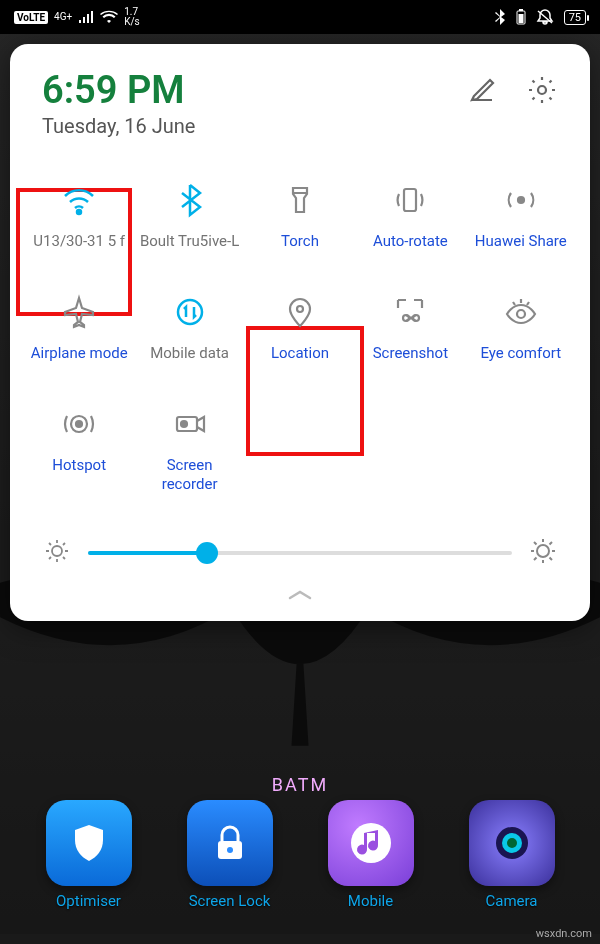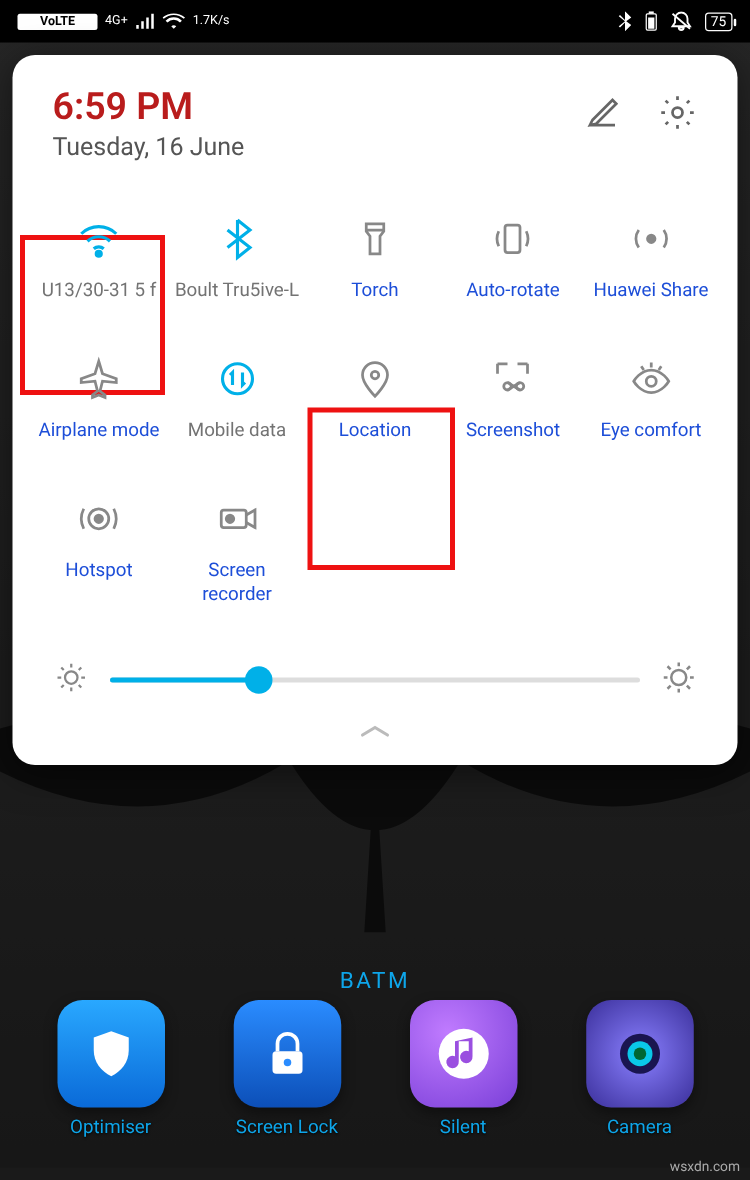--- a/index.html
+++ b/index.html
@@ -19,21 +19,21 @@
     display: flex;
     align-items: center;
     justify-content: space-between;
     padding: 0 14px;
     font-size: 13px;
   }
   .sb-left { display: flex; align-items: center; gap: 6px; }
   .sb-right { display: flex; align-items: center; gap: 10px; }
   .volte-badge {
     background: #fff; color: #000; font-weight: bold;
-    font-size: 10px; padding: 1px 18px; border-radius: 2px;
+    font-size: 10px; padding: 1px 3px; border-radius: 2px;
   }
   .signal-text { font-size: 10px; line-height: 1; }
   .kbs { font-size: 10px; line-height: 1; }
   .batt {
     border: 1.5px solid #fff; border-radius: 3px;
     padding: 0 4px; font-size: 11px; position: relative;
   }
   .batt::after {
     content: ""; position: absolute; right: -4px; top: 4px;
     width: 2px; height: 6px; background: #fff; border-radius: 1px;
@@ -45,21 +45,21 @@
     background: #fff;
     border-radius: 18px;
     box-shadow: 0 6px 30px rgba(0,0,0,0.5);
     padding: 24px 14px 10px 14px;
     position: relative;
   }
   .panel-header {
     display: flex; align-items: flex-start; justify-content: space-between;
     padding: 0 18px 18px 18px;
   }
-  .time { font-size: 30px; font-weight: 600; color: #b91c1c; }
+  .time { font-size: 38px; font-weight: 600; color: #15803d; }
   .date { font-size: 20px; color: #555; margin-top: 2px; }
   .hdr-actions { display: flex; gap: 28px; align-items: center; margin-top: 6px; }
   .hdr-actions svg { width: 32px; height: 32px; }
 
   .tiles {
     display: grid;
     grid-template-columns: repeat(5, 1fr);
     row-gap: 28px;
     column-gap: 0;
     padding: 18px 0 18px 0;
@@ -134,21 +134,21 @@
     display:flex; justify-content:center;
     z-index: -1;
   }
   .umbrella svg { width: 700px; height: 260px; }
   .watermark {
     position: absolute; bottom: 4px; right: 8px;
     color: #aaa; font-size: 11px; z-index: 2;
   }
   .watermark-bat {
     position: absolute; top: 774px; left: 50%; transform:translateX(-50%);
-    color: #0ea5e9; font-size: 18px; letter-spacing: 2px; z-index: 0;
+    color: #f0abfc; font-size: 18px; letter-spacing: 2px; z-index: 0;
   }
 
   
   .dock {
     position: absolute;
     left: 0; right: 0; bottom: 34px;
     display: flex; justify-content: space-around;
     padding: 0 18px;
   }
   .app {
@@ -188,21 +188,21 @@
 <div class="statusbar">
   <div class="sb-left">
     <span class="volte-badge">VoLTE</span>
     <span class="signal-text">4G+</span>
     <svg width="16" height="14" viewBox="0 0 16 14">
         <path d="M1 13h2V10H1zM5 13h2V7H5zM9 13h2V4H9zM13 13h2V1h-2z" fill="#fff"></path>
       </svg>
     <svg width="18" height="14" viewBox="0 0 18 14">
         <path d="M9 13l2-2a3 3 0 00-4 0zM4 8a7 7 0 0110 0l1.5-1.5a9 9 0 00-13 0zM1 5a12 12 0 0116 0l1-1a14 14 0 00-18 0z" fill="#fff"></path>
       </svg>
-    <div style="display:flex;flex-direction:row;line-height:1;">
+    <div style="display:flex;flex-direction:column;line-height:1;">
       <span class="kbs">1.7</span>
       <span class="kbs">K/s</span>
     </div>
   </div>
   <div class="sb-right">
     <svg width="12" height="16" viewBox="0 0 12 16">
         <path d="M6 0v7L2 3 1 4l5 4-5 4 1 1 4-4v7l5-5-4-3 4-3z" fill="#fff"></path>
       </svg>
     <svg width="10" height="16" viewBox="0 0 10 16">
         <rect x="1" y="2" width="8" height="13" rx="1" fill="none" stroke="#fff"></rect>
@@ -404,21 +404,21 @@
       </div>
     <div class="app-label">Screen Lock</div>
   </div>
   <div class="app">
     <div class="app-icon ic-music">
         <svg viewBox="0 0 48 48">
           <circle cx="24" cy="24" r="20" fill="#fff"></circle>
           <path d="M20 14v16a5 5 0 11-3-4V14l14-3v15a5 5 0 11-3-4V14z" fill="#9a4fe0"></path>
         </svg>
       </div>
-    <div class="app-label">Silent</div>
+    <div class="app-label">Mobile</div>
   </div>
   <div class="app">
     <div class="app-icon ic-camera">
         <svg viewBox="0 0 48 48">
           <circle cx="24" cy="24" r="16" fill="#1a1550"></circle>
           <circle cx="24" cy="24" r="10" fill="#0ac8e8"></circle>
           <circle cx="24" cy="24" r="5" fill="#063"></circle>
         </svg>
       </div>
     <div class="app-label">Camera</div>

